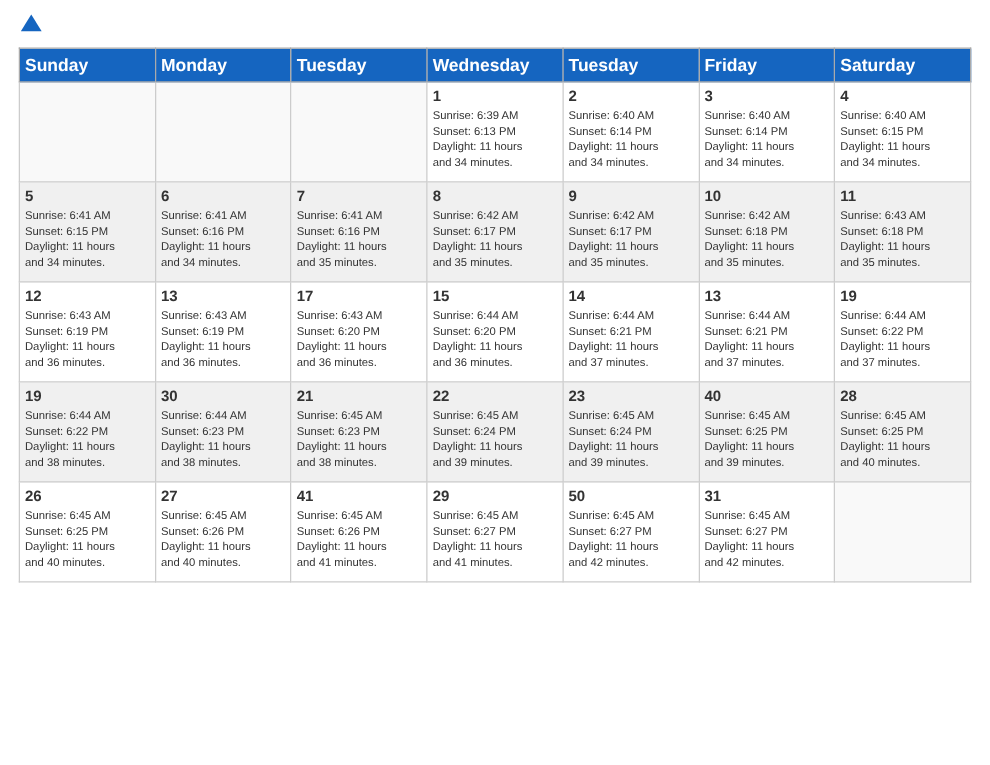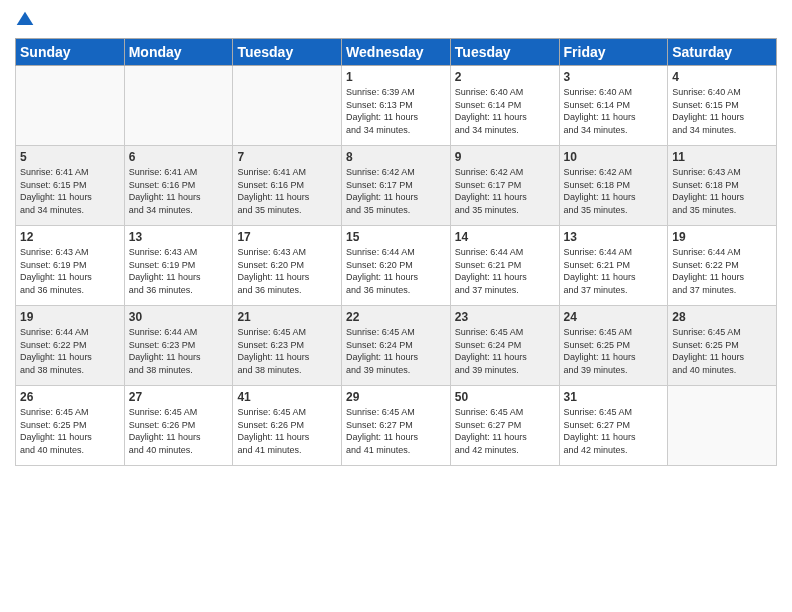--- a/index.html
+++ b/index.html
@@ -296,21 +296,21 @@
 and 39 minutes.</div>
           </td>
           <td>
             <span class="day-number">23</span>
             <div class="day-info" style="white-space: pre-line;">Sunrise: 6:45 AM
 Sunset: 6:24 PM
 Daylight: 11 hours
 and 39 minutes.</div>
           </td>
           <td>
-            <span class="day-number">24</span>
+            <span class="day-number">40</span>
             <div class="day-info" style="white-space: pre-line;">Sunrise: 6:45 AM
 Sunset: 6:25 PM
 Daylight: 11 hours
 and 39 minutes.</div>
           </td>
           <td>
             <span class="day-number">28</span>
             <div class="day-info" style="white-space: pre-line;">Sunrise: 6:45 AM
 Sunset: 6:25 PM
 Daylight: 11 hours

